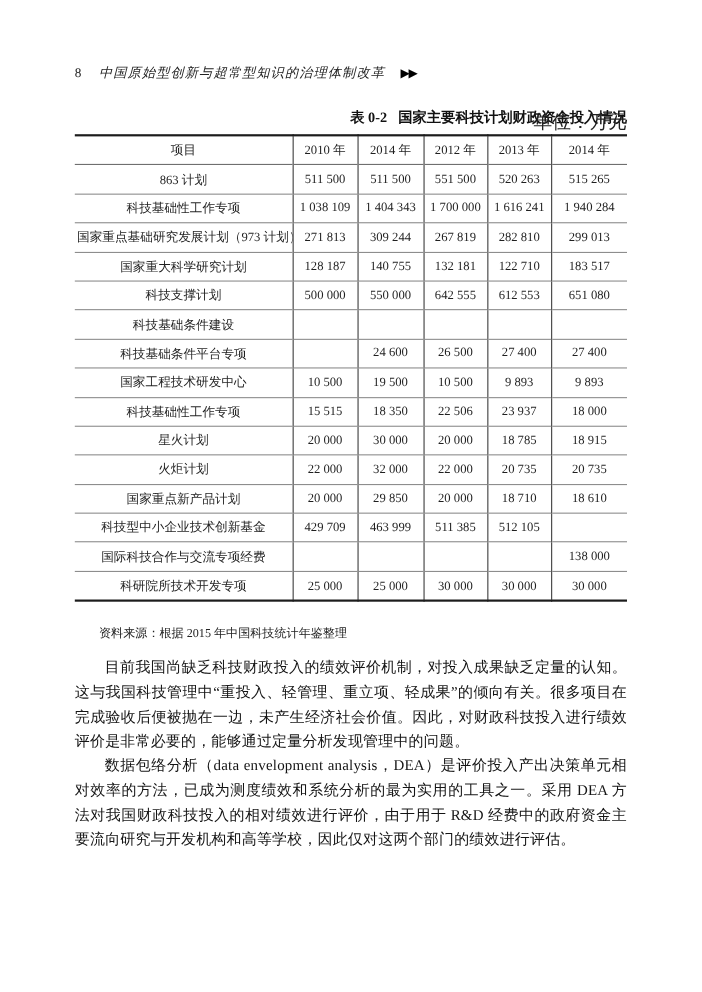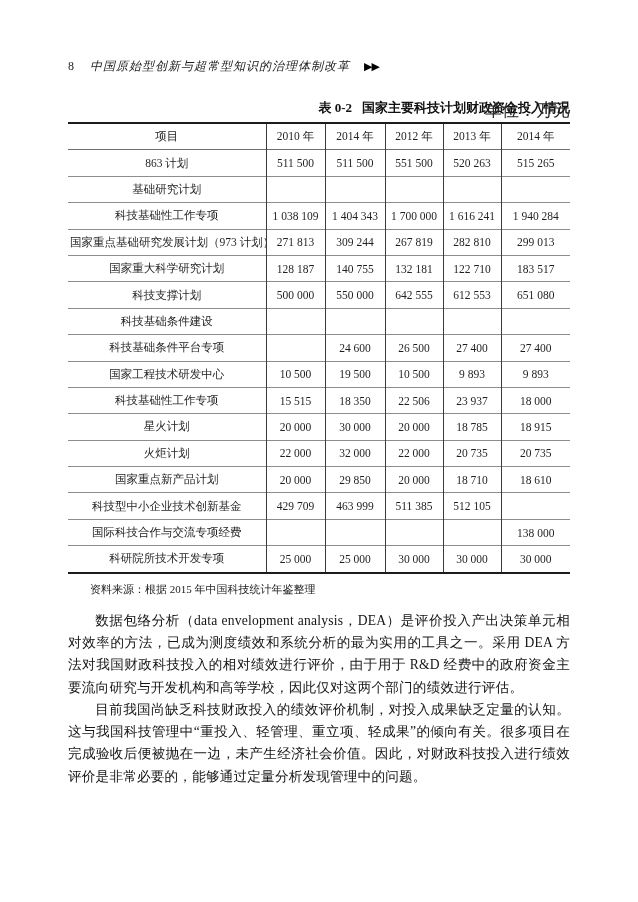--- a/index.html
+++ b/index.html
@@ -92,21 +92,21 @@
     font-weight: normal;
     white-space: nowrap;
     overflow: hidden;
   }
   table.data-table th:not(:last-child),
   table.data-table td:not(:last-child) {
     border-right: 1px solid #3c3c3c;
   }
   
   .source-note {
-    margin-top: 8px;
+    margin-top: 21px;
     padding-left: 22px;
     font-size: 11px;
     color: #222;
   }
   
   .body-text {
     margin-top: 13px;
   }
   .body-text p {
     margin: 0;
@@ -158,28 +158,20 @@
     <tbody id="table-body">
         <tr>
           <td>863 计划</td>
           <td>511 500</td>
           <td>511 500</td>
           <td>551 500</td>
           <td>520 263</td>
           <td>515 265</td>
         </tr>
         <tr>
-          <td>基础研究计划</td>
-          <td></td>
-          <td></td>
-          <td></td>
-          <td></td>
-          <td></td>
-        </tr>
-        <tr>
           <td>科技基础性工作专项</td>
           <td>1 038 109</td>
           <td>1 404 343</td>
           <td>1 700 000</td>
           <td>1 616 241</td>
           <td>1 940 284</td>
         </tr>
         <tr>
           <td>国家重点基础研究发展计划（973 计划）</td>
           <td>271 813</td>
@@ -283,17 +275,17 @@
           <td>30 000</td>
           <td>30 000</td>
           <td>30 000</td>
         </tr>
       </tbody>
   </table>
 
   <div class="source-note">资料来源：根据 2015 年中国科技统计年鉴整理</div>
 
   <div class="body-text" id="paragraphs">
+      <p>目前我国尚缺乏科技财政投入的绩效评价机制，对投入成果缺乏定量的认知。这与我国科技管理中“重投入、轻管理、重立项、轻成果”的倾向有关。很多项目在完成验收后便被抛在一边，未产生经济社会价值。因此，对财政科技投入进行绩效评价是非常必要的，能够通过定量分析发现管理中的问题。</p>
       <p>数据包络分析（data envelopment analysis，DEA）是评价投入产出决策单元相对效率的方法，已成为测度绩效和系统分析的最为实用的工具之一。采用 DEA 方法对我国财政科技投入的相对绩效进行评价，由于用于 R&amp;D 经费中的政府资金主要流向研究与开发机构和高等学校，因此仅对这两个部门的绩效进行评估。</p>
-      <p>目前我国尚缺乏科技财政投入的绩效评价机制，对投入成果缺乏定量的认知。这与我国科技管理中“重投入、轻管理、重立项、轻成果”的倾向有关。很多项目在完成验收后便被抛在一边，未产生经济社会价值。因此，对财政科技投入进行绩效评价是非常必要的，能够通过定量分析发现管理中的问题。</p>
     </div>
 
 </div>
 
 </body></html>

